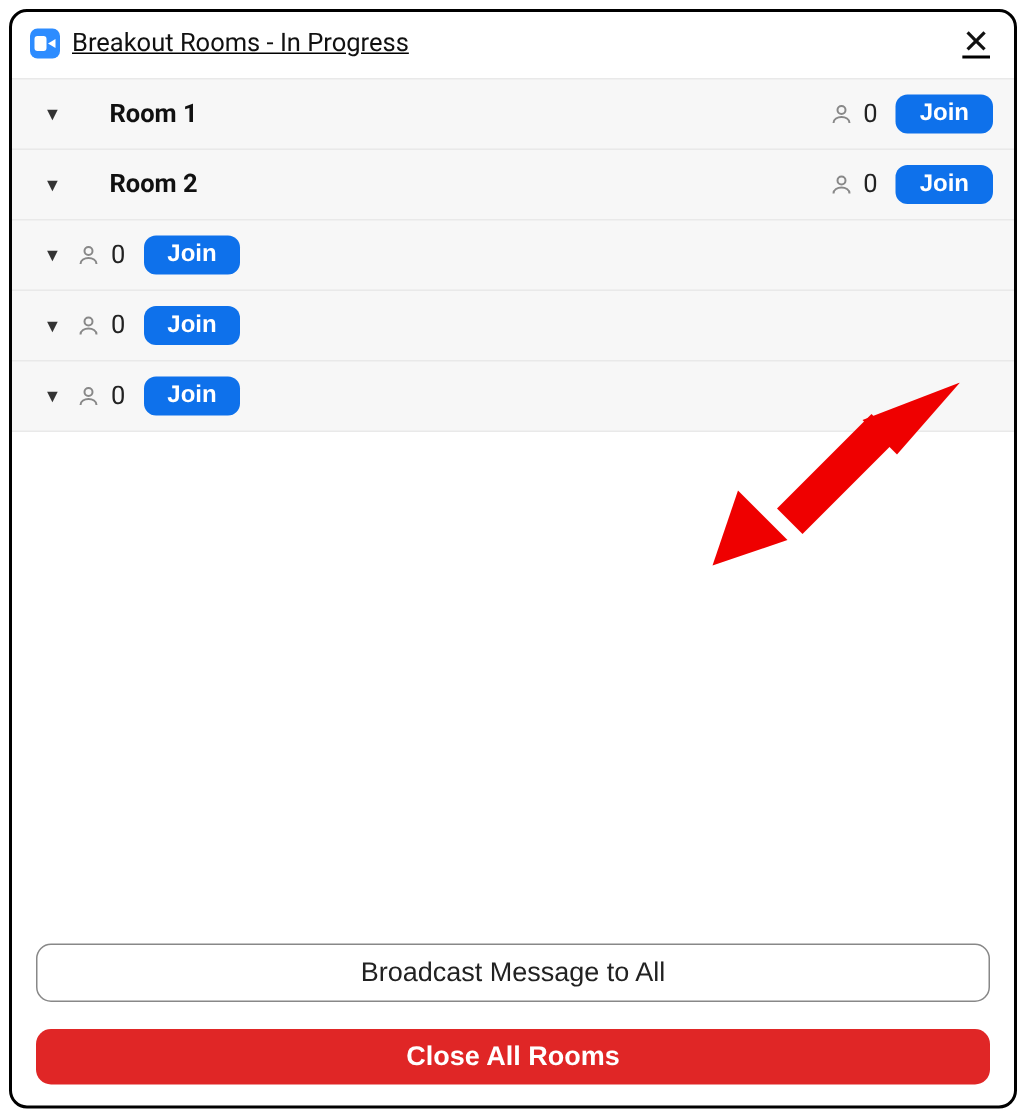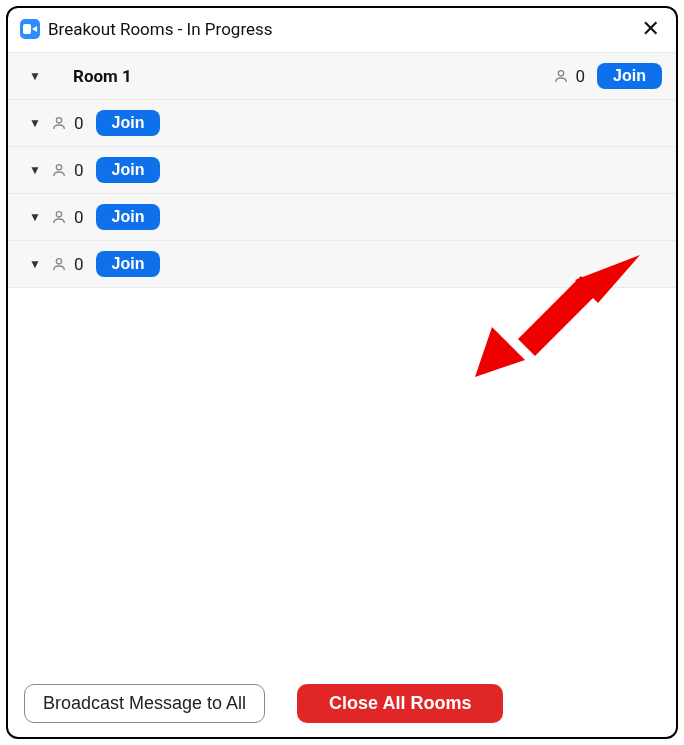--- a/index.html
+++ b/index.html
@@ -19,20 +19,21 @@
       background: #fff;
       display: flex;
       flex-direction: column;
       overflow: hidden;
     }
     .titlebar {
       display: flex;
       align-items: center;
       padding: 8px 12px 10px 12px;
       gap: 8px;
+      text-decoration: underline;
     }
     .zoom-icon {
       width: 20px; height: 20px;
       background: #2d8cff;
       border-radius: 5px;
       position: relative;
       flex: 0 0 auto;
     }
     .zoom-icon::before {
       content: "";
@@ -117,22 +118,23 @@
       font-size: 16px;
       font-weight: 700;
       cursor: pointer;
     }
     .empty-area {
       flex: 1;
     }
     .footer {
       display: flex;
       justify-content: flex-start;
-      gap: 32px;
+      gap: 18px;
       padding: 12px 16px 14px 16px;
+      flex-direction: column;
     }
     .btn-outline {
       background: #fff;
       border: 1px solid #888;
       border-radius: 10px;
       padding: 8px 18px;
       font-size: 18px;
       color: #222;
       cursor: pointer;
     }
@@ -176,20 +178,21 @@
             <circle cx="12" cy="8" r="4"></circle>
             <path d="M4 21c0-4 4-6 8-6s8 2 8 6"></path>
           </svg>
       </span>
       <span class="count">0</span>
       <button class="join-btn">Join</button>
     </div>
 
     <div class="room-row">
       <span class="caret">▼</span>
+      <span class="room-name">Room 2</span>
       <span class="person-icon">
         <svg viewBox="0 0 24 24" fill="none" stroke="currentColor" stroke-width="2">
             <circle cx="12" cy="8" r="4"></circle>
             <path d="M4 21c0-4 4-6 8-6s8 2 8 6"></path>
           </svg>
       </span>
       <span class="count">0</span>
       <button class="join-btn">Join</button>
     </div>
 

